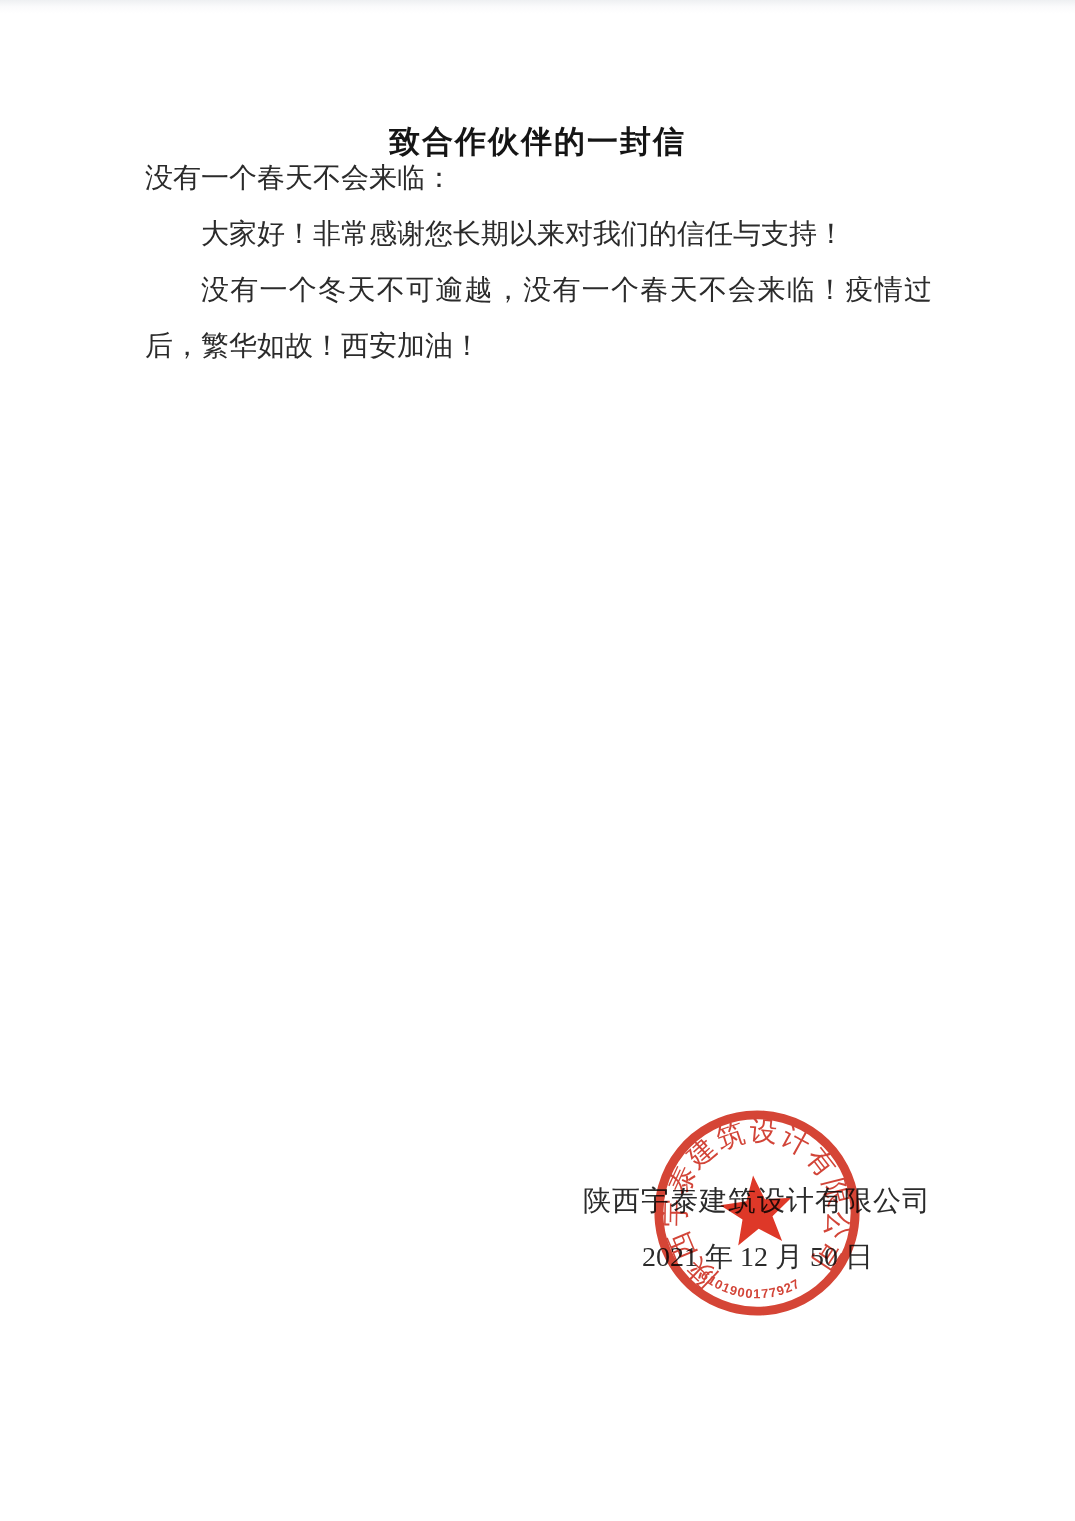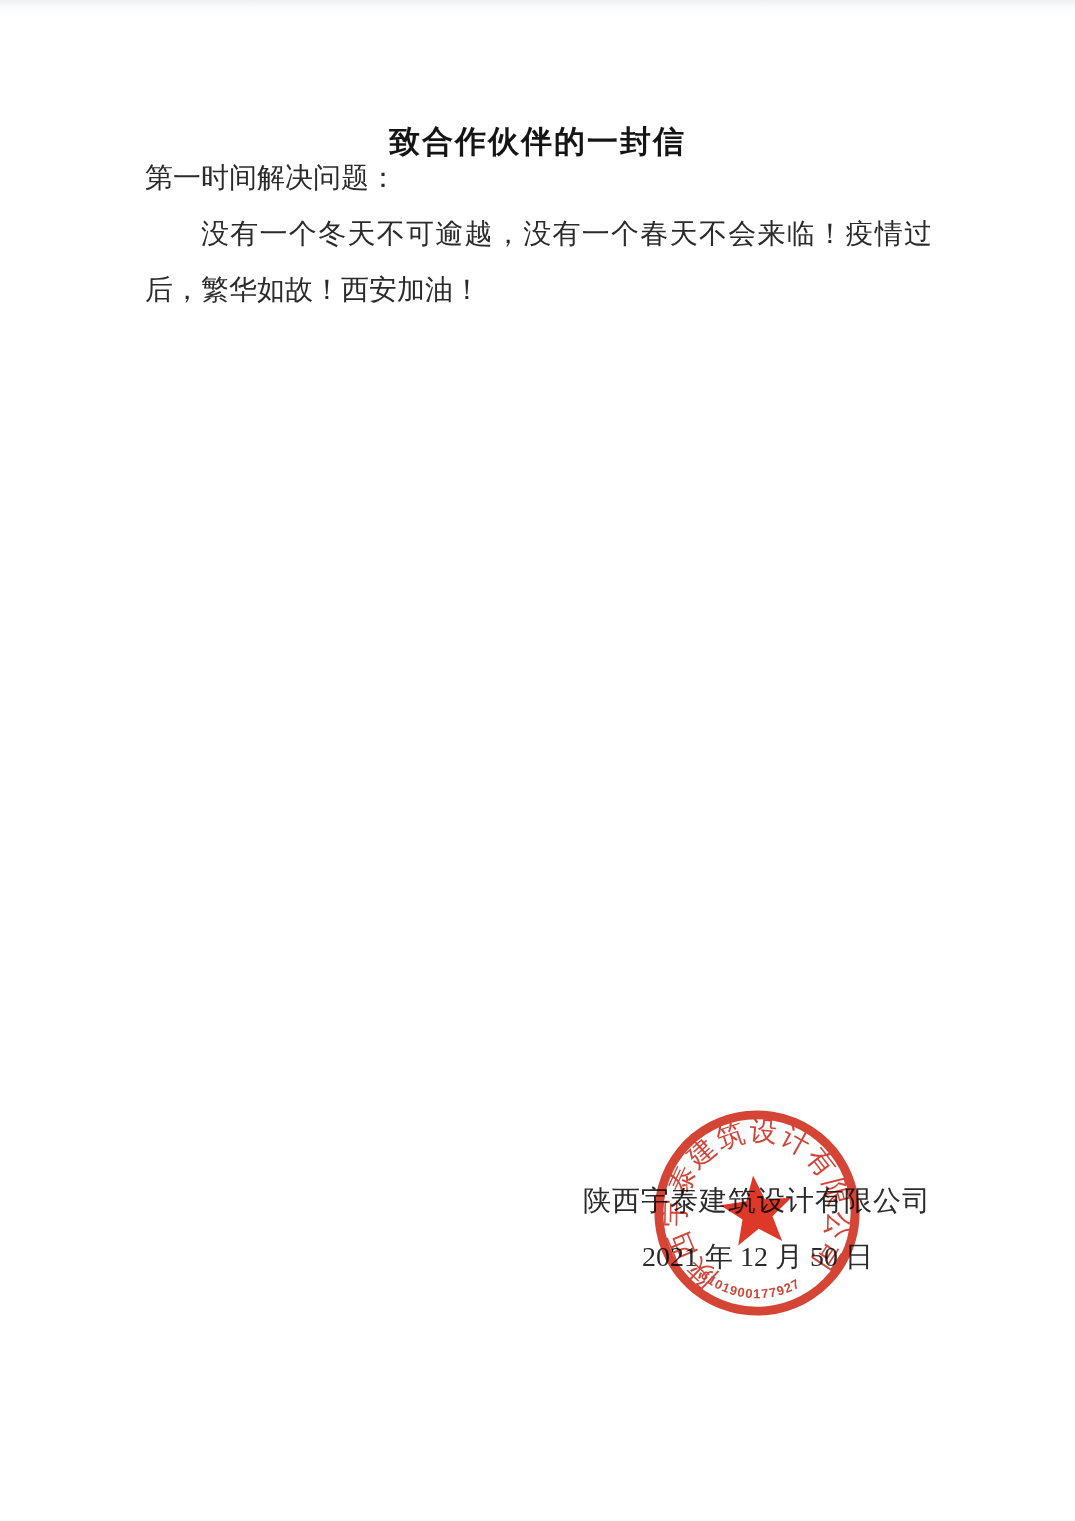--- a/index.html
+++ b/index.html
@@ -46,22 +46,23 @@
   }
 </style>
 </head>
 <body>
 
 <div class="page">
 
   <h1 class="title">致合作伙伴的一封信</h1>
 
   <div class="body-text">
-    <p class="salutation">第一时间解决问题：</p>
+    <p class="salutation">没有一个春天不会来临：</p>
 
+  <p class="para">大家好！非常感谢您长期以来对我们的信任与支持！</p>
       <p class="para">没有一个冬天不可逾越，没有一个春天不会来临！疫情过后，繁华如故！西安加油！</p>
     </div>
 
   <div class="sig-company">陕西宇泰建筑设计有限公司</div>
   <div class="sig-date">2021 年 12 月 50 日</div>
 
   <div class="seal">
     <svg viewBox="-110 -110 220 220" xmlns="http://www.w3.org/2000/svg">
       <defs>
         <path id="sealCompanyPath" d="M -44.9 57.5 A 73 73 0 1 1 44.9 57.5" fill="none"></path>

